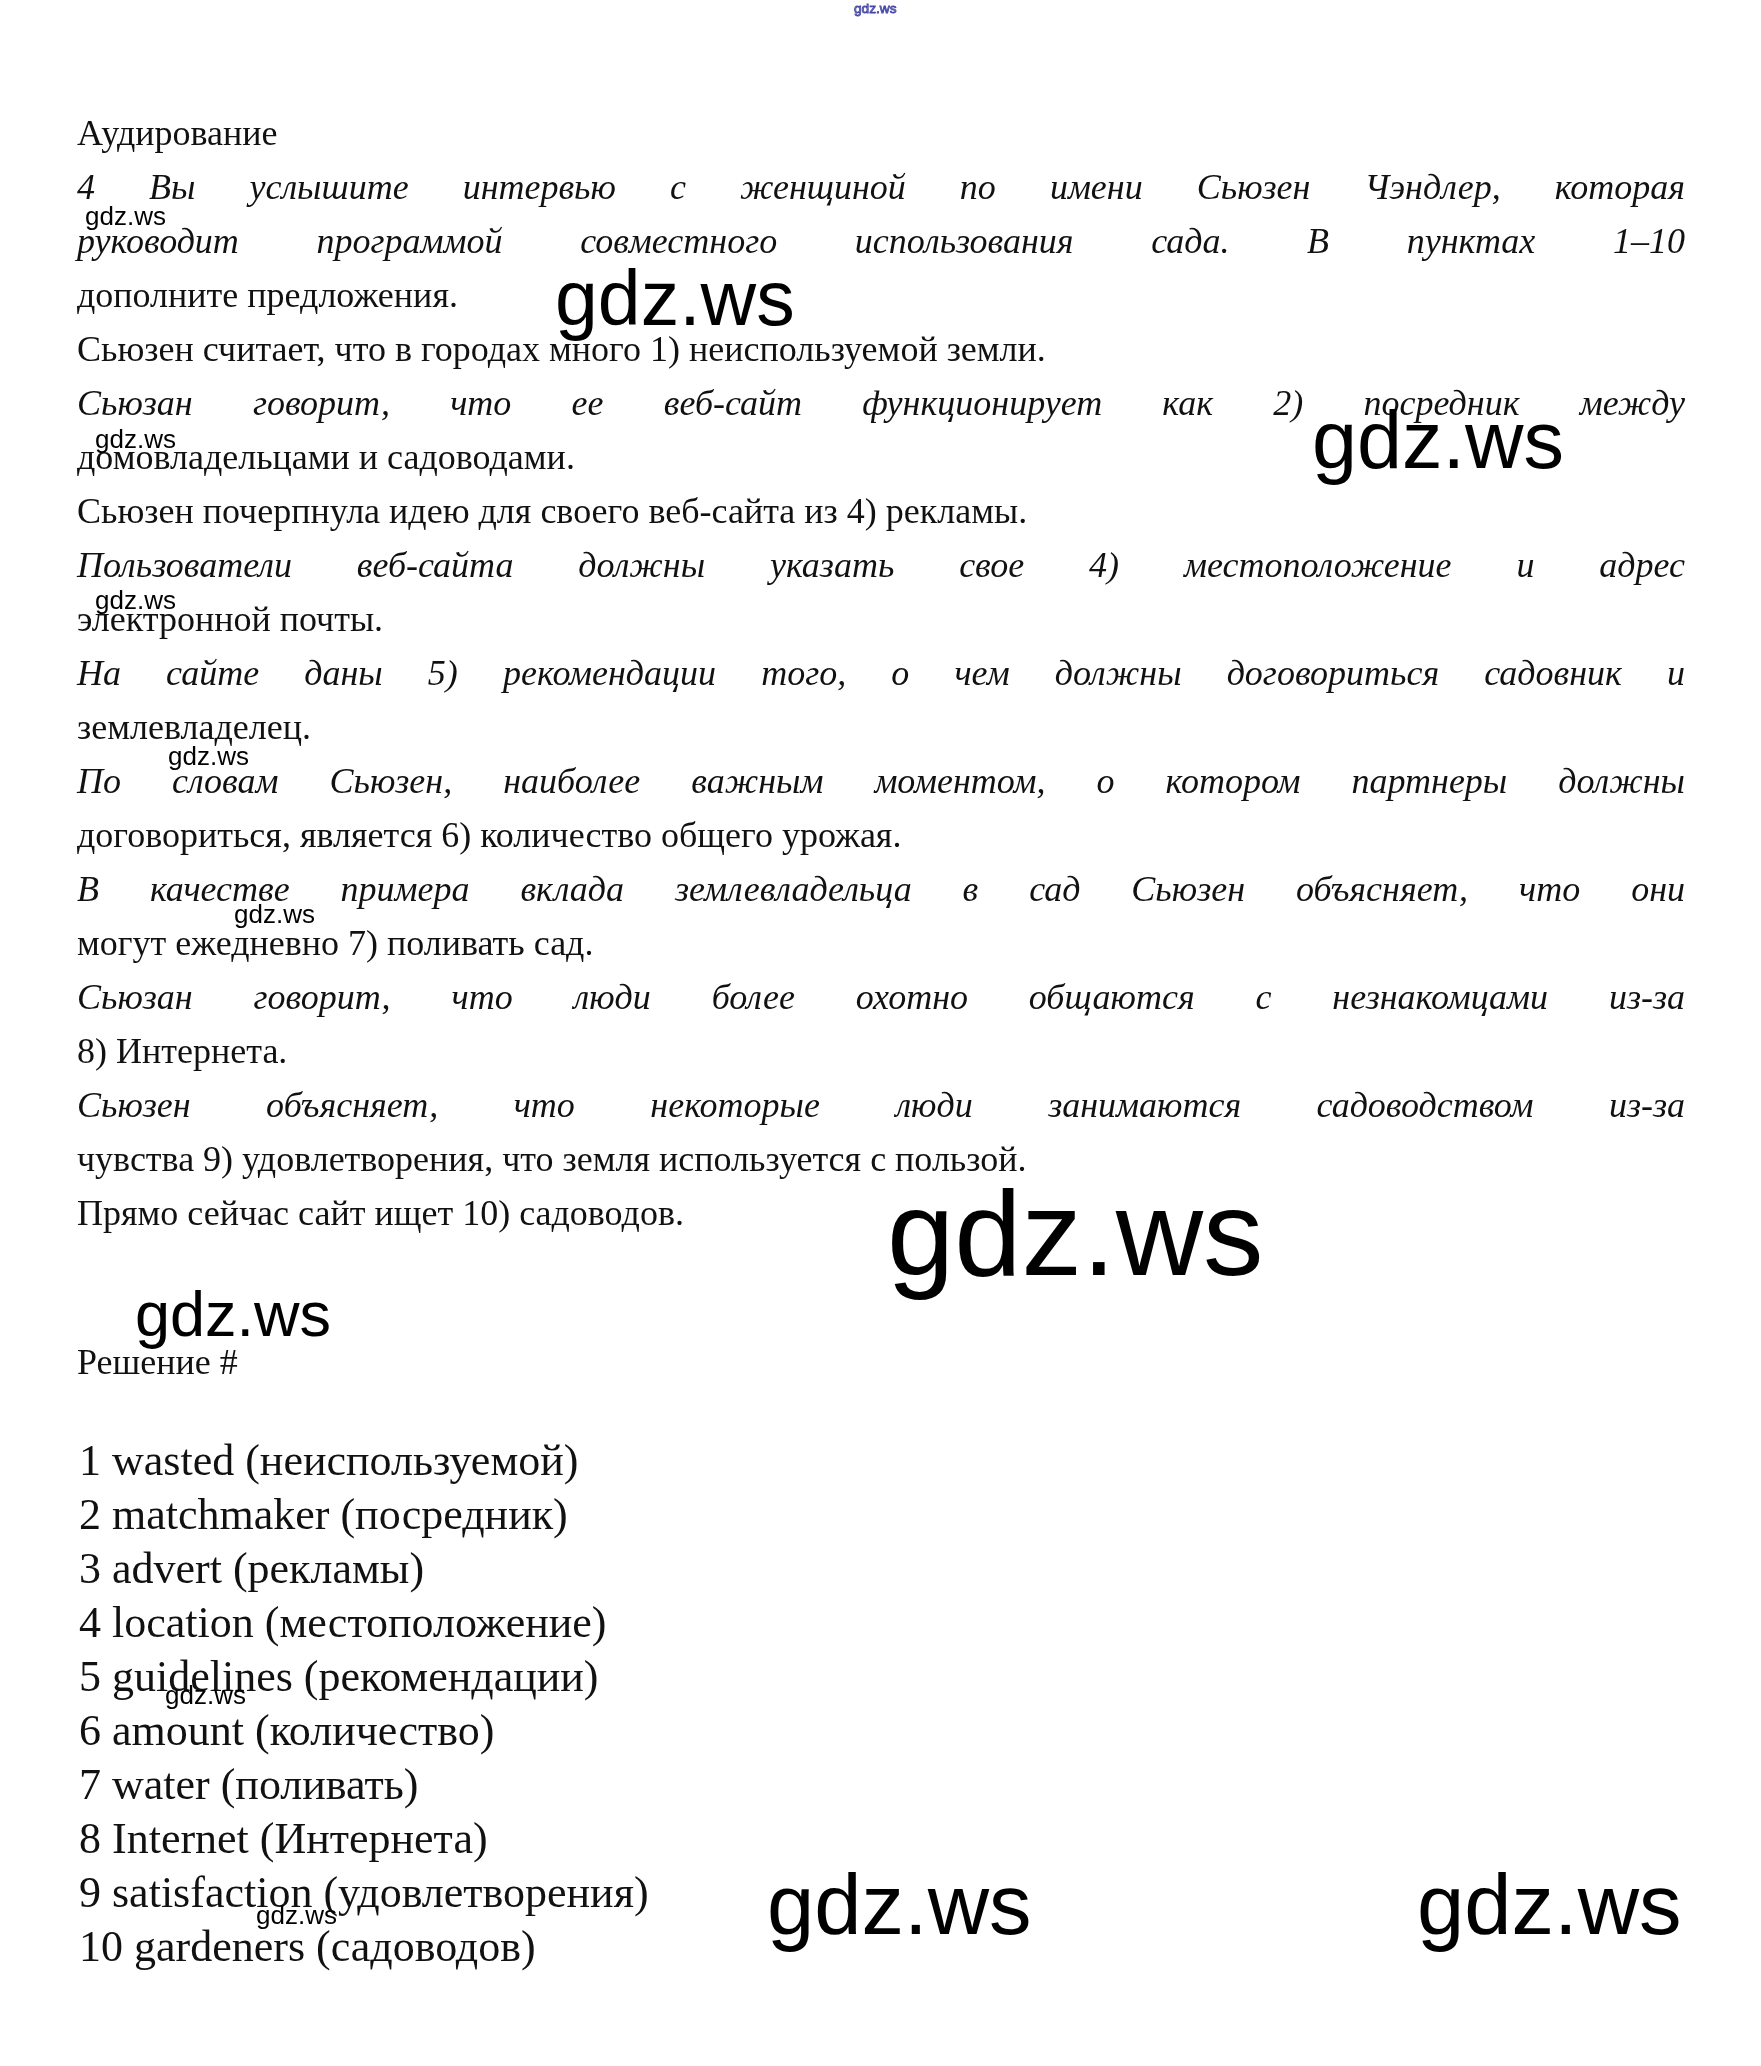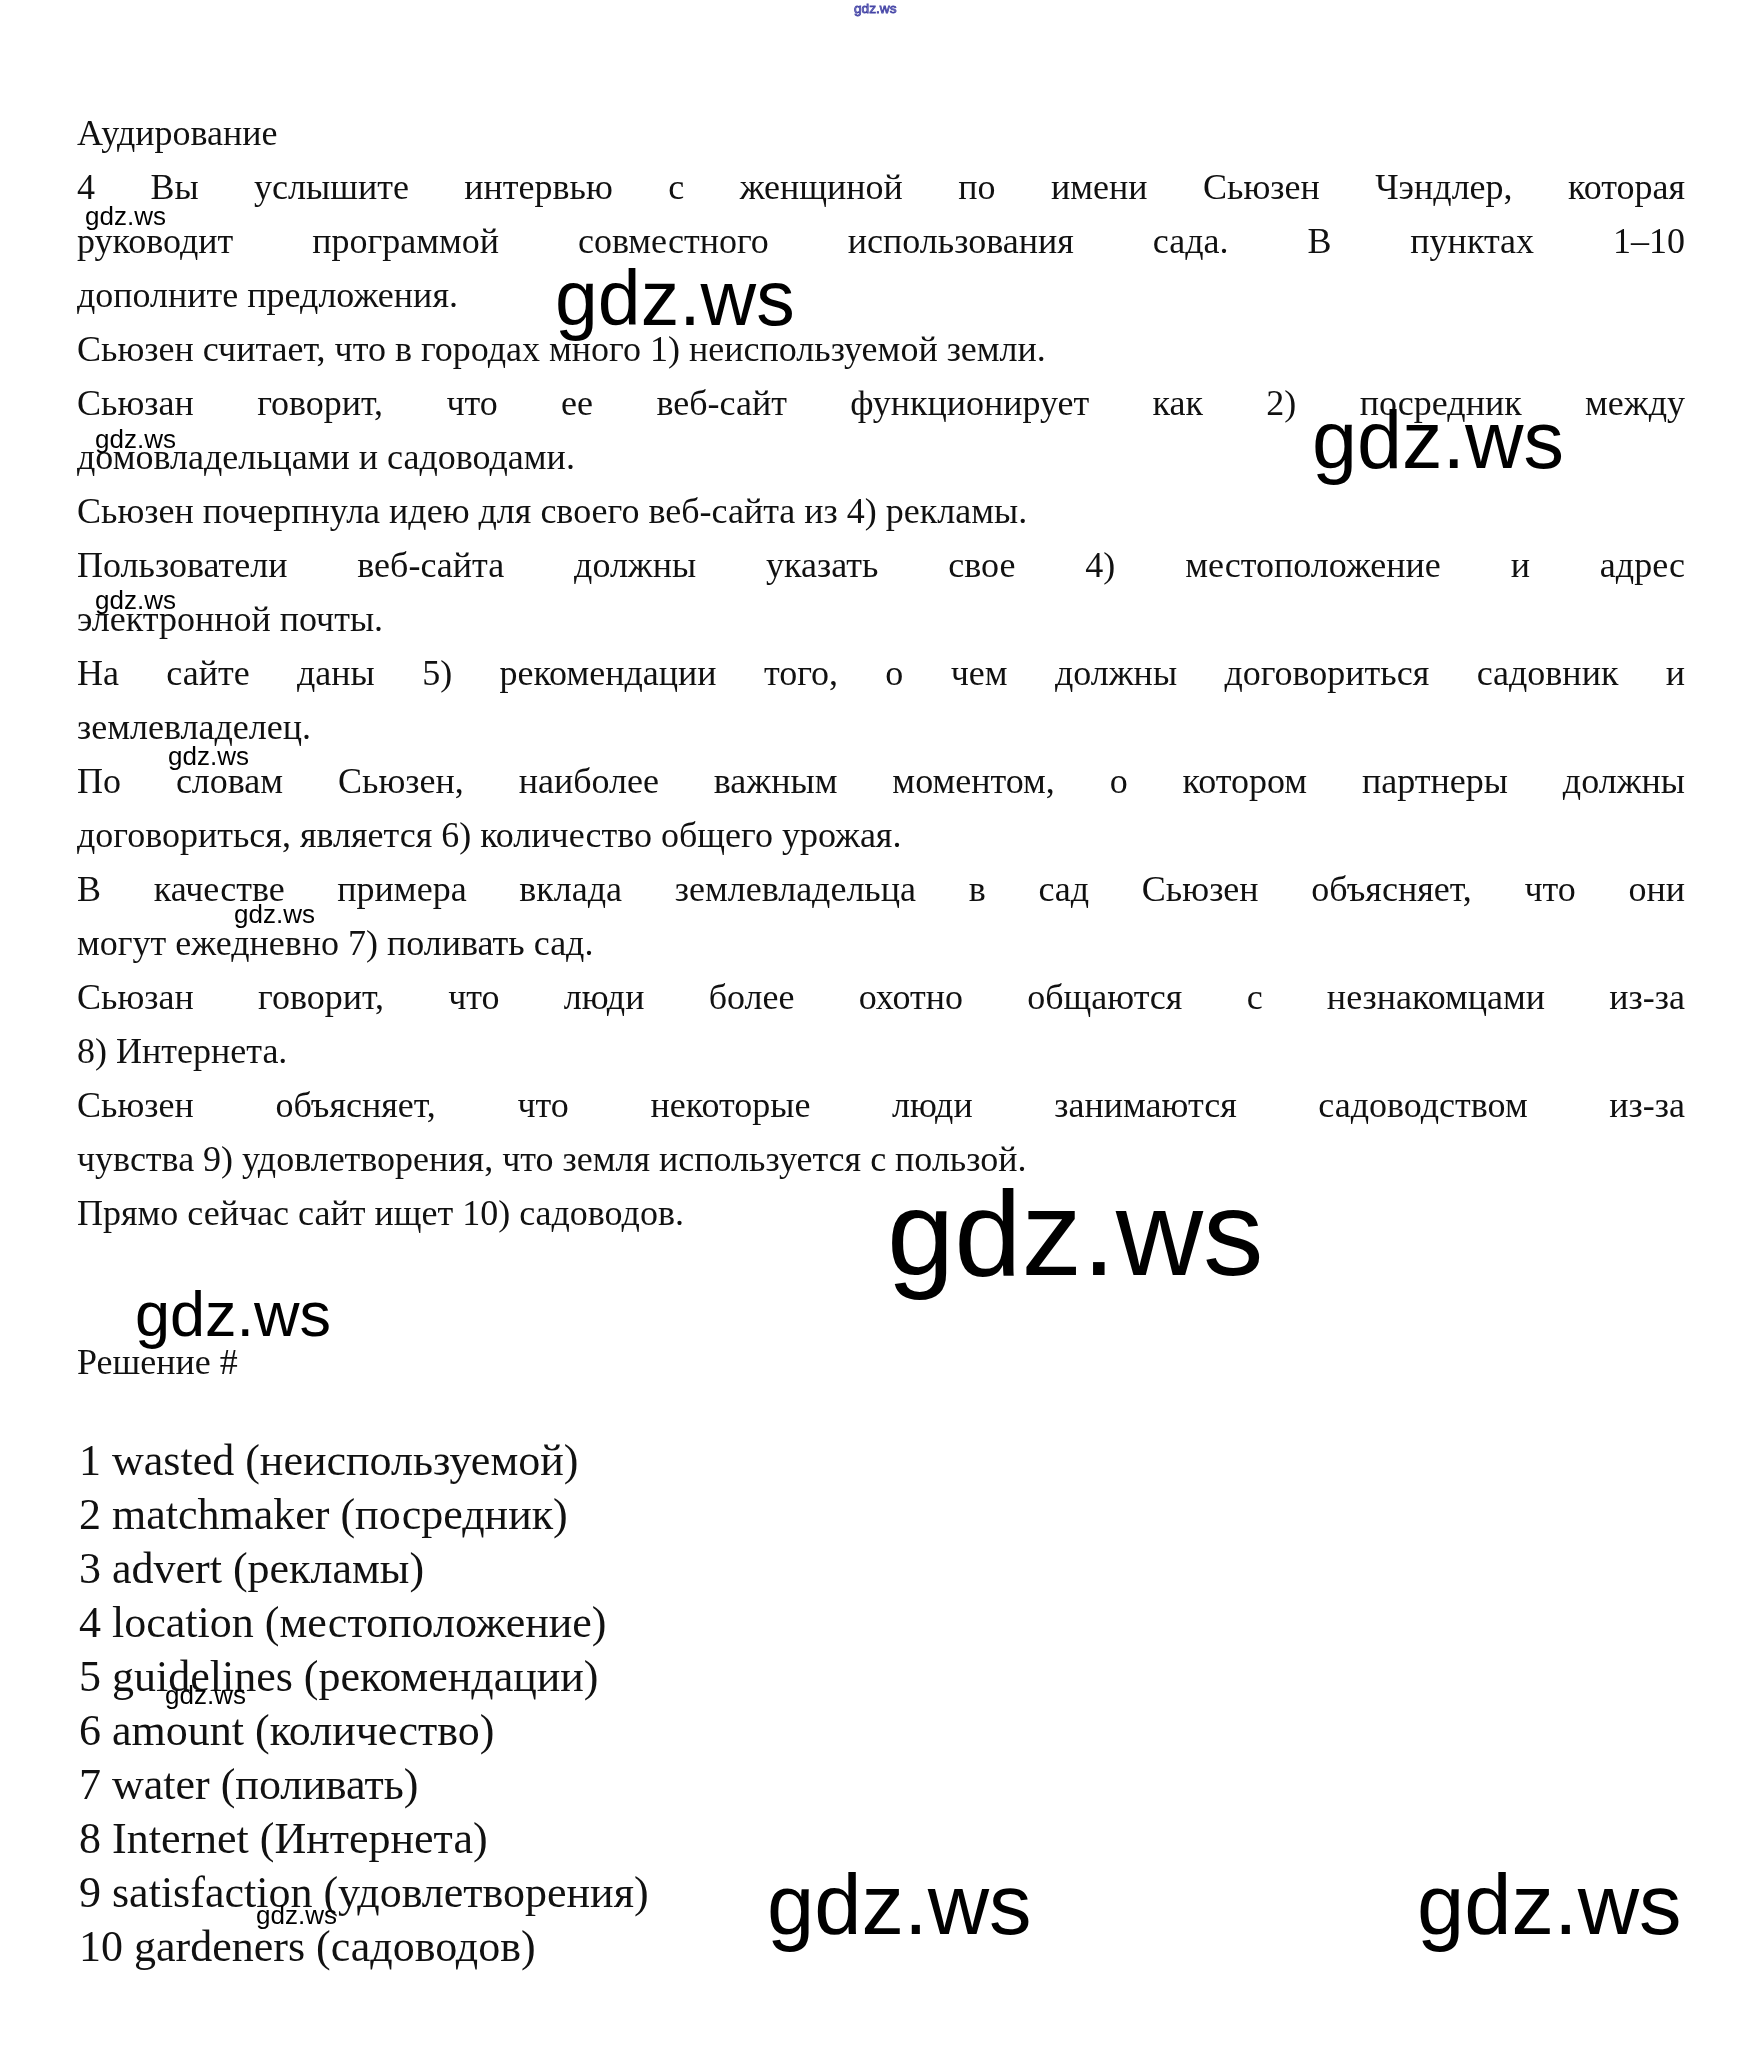--- a/index.html
+++ b/index.html
@@ -16,21 +16,21 @@
     color:var(--c-text);
   }
   .sheet{position:absolute;inset:0;background:var(--c-background);}
   
   .task-text{
     position:absolute;left:77px;top:106px;width:1608px;
     font-size:36px;line-height:54px;
     letter-spacing:0px;
   }
   .line{white-space:nowrap;}
-  .line.j{white-space:normal;text-align:justify;text-align-last:justify;}
+  .line.j{white-space:normal;text-align:justify;text-align-last:justify;font-style:italic;}
   
   .solution-heading{
     position:absolute;left:77px;top:1335px;
     font-size:36px;line-height:54px;font-weight:normal;white-space:nowrap;
   }
   .answers{
     position:absolute;left:79px;top:1434px;width:1129px;
     font-size:44px;line-height:54px;
   }
   .answer-item{white-space:nowrap;}

